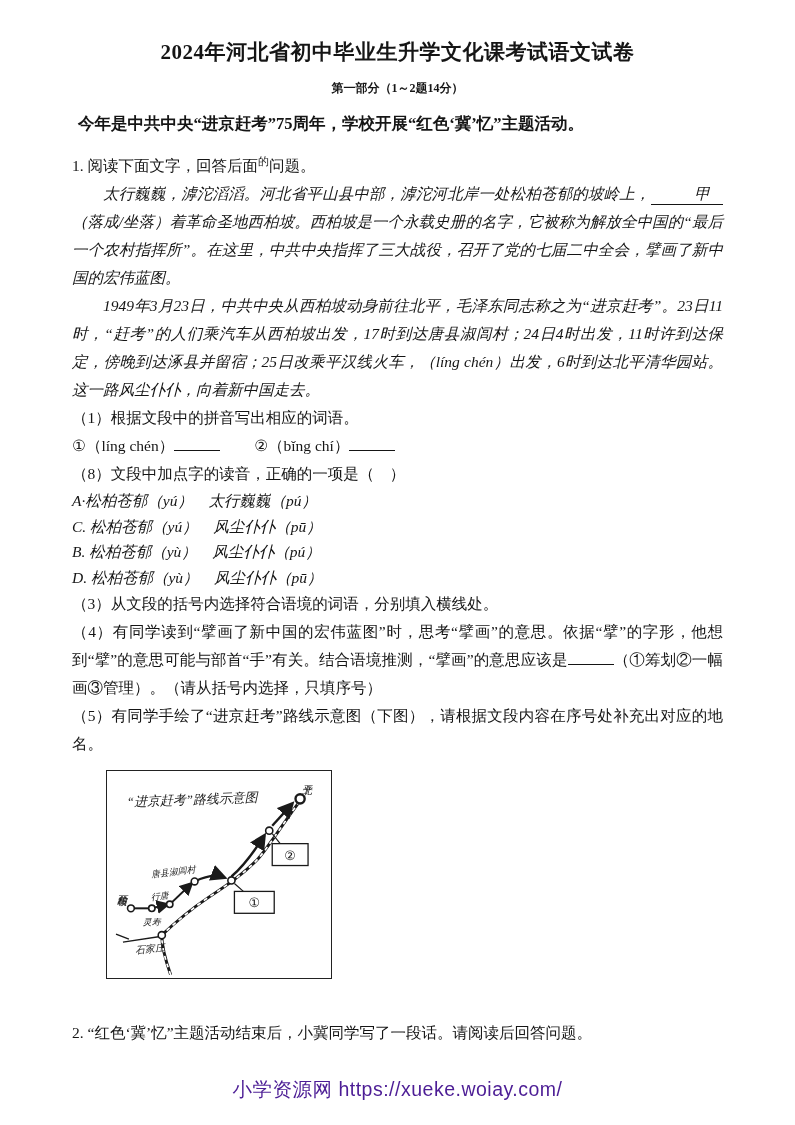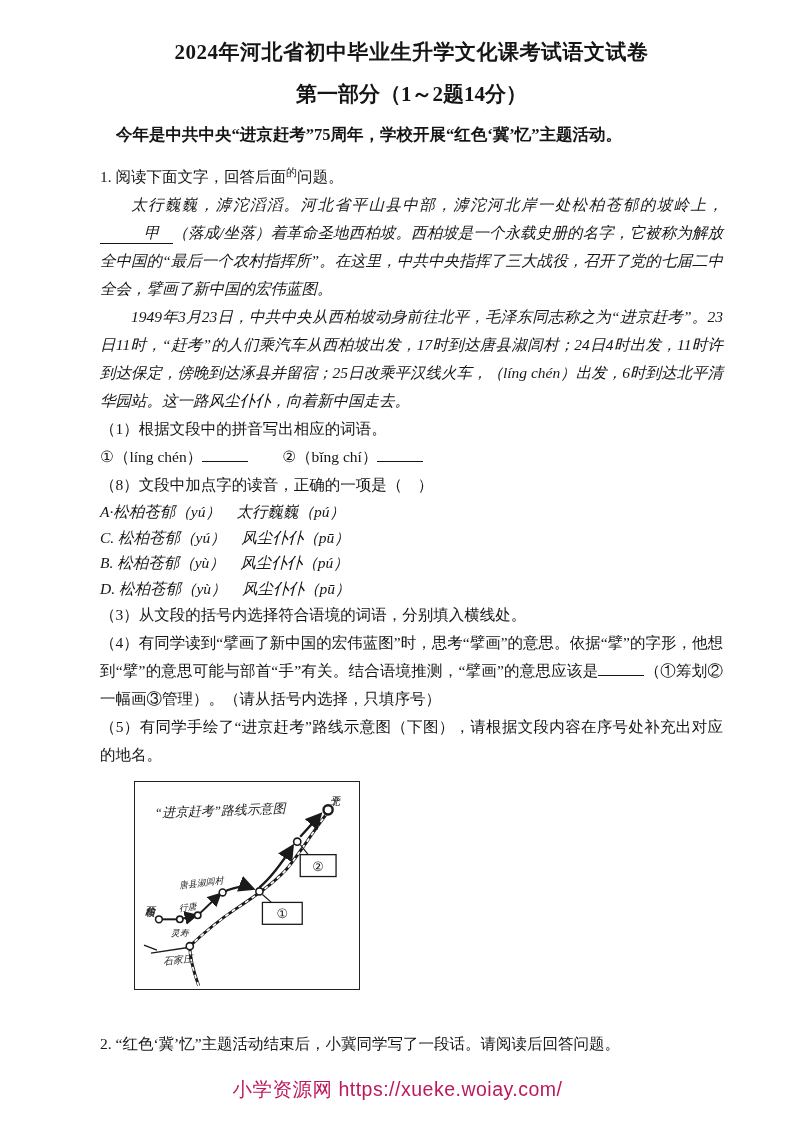--- a/index.html
+++ b/index.html
@@ -1,40 +1,40 @@
 <!DOCTYPE html>
 <html><head>
 <meta charset="utf-8">
 <style>
   html,body{margin:0;padding:0;background:#ffffff;}
   .page{
     width:795px;height:1125px;position:relative;box-sizing:border-box;
-    padding:38px 72px 0 100px;overflow:hidden;background:#fff;color:#151515;
+    padding:38px 72px 0 72px;overflow:hidden;background:#fff;color:#151515;
     font-family:"Liberation Serif","DejaVu Serif",serif;
   }
   h1.title{font-size:21px;font-weight:bold;text-align:center;margin:0 0 14px 0;letter-spacing:.5px;}
-  h2.section{font-size:21px;font-weight:bold;text-align:center;margin:0 0 13px 0;}
+  h2.section{font-size:12px;font-weight:bold;text-align:center;margin:0 0 13px 0;}
   p{margin:0;font-size:15.5px;line-height:28px;text-align:justify;}
-  .intro{font-weight:bold;font-size:16.5px;margin:0 0 8px 16px;}
+  .intro{font-weight:bold;font-size:16.5px;margin:0 0 8px 6px;}
   .stem{margin:14px 0 0 0;}
   sup{font-size:11px;line-height:0;}
   .kai{font-style:italic;}
   .indent{text-indent:2em;}
   .blank{display:inline-block;min-width:46px;border-bottom:1.4px solid #151515;height:15px;vertical-align:baseline;}
   .blank-filled{display:inline-block;border-bottom:1.4px solid #151515;padding:0 13px;line-height:20px;}
   .gap{display:inline-block;width:34px;}
   .opt{line-height:25.5px;}
   .map-figure{width:224px;height:207px;border:1.6px solid #222;margin:12px 0 0 34px;background:#fff;}
   .map-figure svg{display:block;}
   .map-label{font-family:"Liberation Serif","DejaVu Serif",serif;font-style:italic;fill:#1a1a1a;}
   .vert{writing-mode:vertical-rl;}
   .q2block{margin-top:40px;}
   .watermark{
     position:absolute;left:0;right:0;top:1076px;text-align:center;
-    color:#be185d;font-family:"Liberation Sans","DejaVu Sans",sans-serif;
+    color:#4c1d95;font-family:"Liberation Sans","DejaVu Sans",sans-serif;
     font-size:19.5px;letter-spacing:.5px;
   }
 </style>
 </head>
 <body>
 
 <div class="page">
 
   <h1 class="title">2024年河北省初中毕业生升学文化课考试语文试卷</h1>
   <h2 class="section">第一部分（1～2题14分）</h2>

